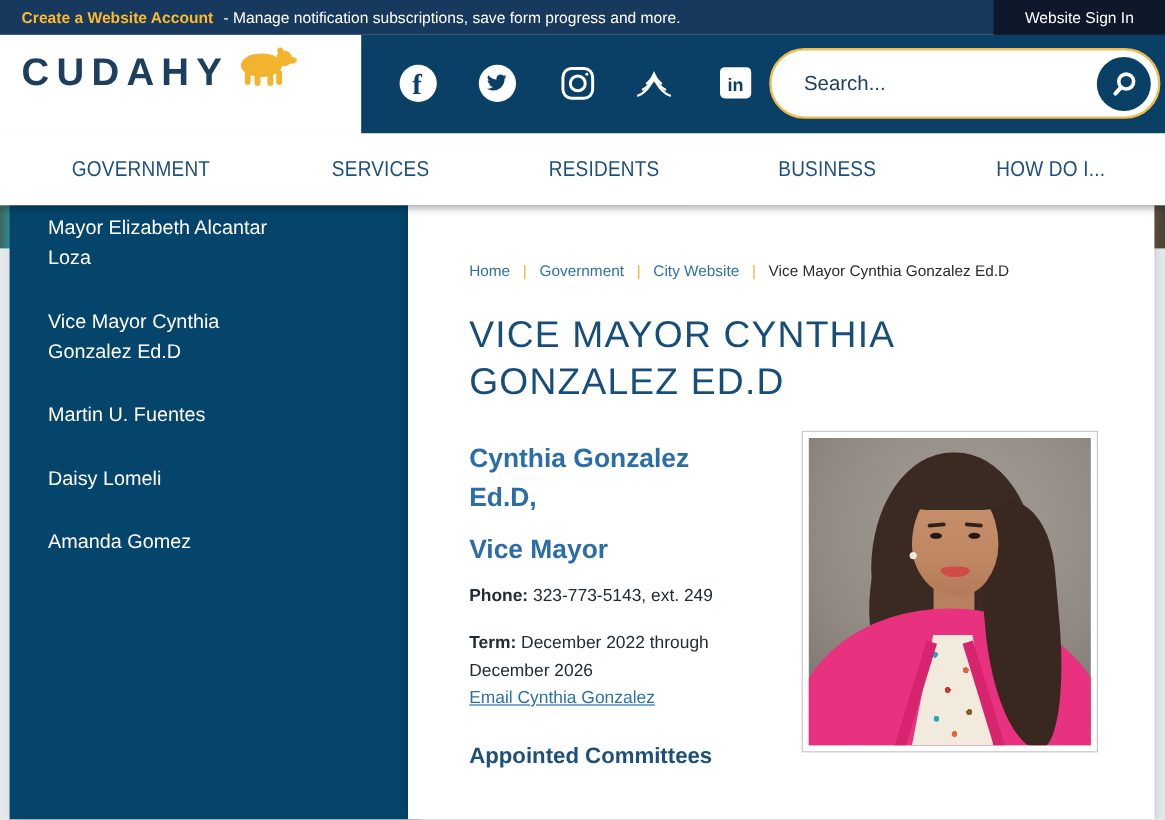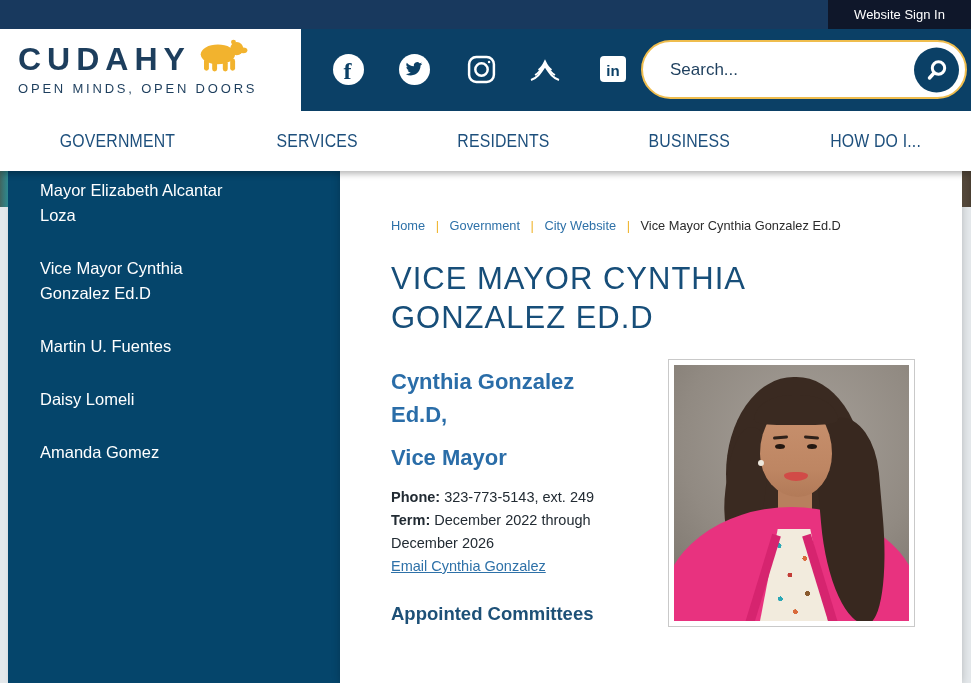--- a/index.html
+++ b/index.html
@@ -126,20 +126,24 @@
   .lips { left:24px; top:69px; width:24px; height:9px; background:#D14B47;
     border-radius:40% 40% 50% 50%/35% 35% 65% 65%; }
   .earring { left:-2px; top:57px; width:6px; height:6px; background:#EDE7DC; border-radius:50%; }
   .hair-top { left:80px; top:30px; width:84px; height:30px; background:#3A2A21;
     border-radius:50% 50% 30% 30%/90% 90% 20% 20%; z-index:9; }
 </style>
 </head>
 <body>
 
 <div id="topbar">
+  <div class="topbar-text">
+    <span class="account-link">Create a Website Account</span>
+    <span>- Manage notification subscriptions, save form progress and more.</span>
+  </div>
   <div class="signin-btn">Website Sign In</div>
 </div>
 
 <div id="header">
   <div id="header-navy"></div>
 
   <div id="logo">
     <div class="logo-row">
       <span class="logo-title">CUDAHY</span>
       <span class="bear">
@@ -150,21 +154,20 @@
             <ellipse cx="61" cy="15" rx="5" ry="3.5"></ellipse>
             <circle cx="49" cy="5" r="3"></circle>
             <rect x="13" y="25" width="6" height="15" rx="3"></rect>
             <rect x="23" y="28" width="6" height="13" rx="3"></rect>
             <rect x="36" y="28" width="6" height="13" rx="3"></rect>
             <rect x="45" y="25" width="6" height="15" rx="3"></rect>
           </g>
         </svg>
       </span>
     </div>
-    <div class="logo-tagline">OPEN MINDS, OPEN DOORS</div>
   </div>
 
   <div class="sicon" style="left:331px">
     <span class="fb-circle">
         <span class="fb-f">f</span>
       </span>
   </div>
   <div class="sicon" style="left:397px">
     <span class="tw-circle">
       <svg width="18" height="18" viewBox="0 0 24 24" fill="#0B4066">
@@ -237,21 +240,21 @@
   <h1 id="page-title">VICE MAYOR CYNTHIA GONZALEZ ED.D</h1>
 
   <div class="profile-row">
     <div class="left-col">
       <div class="profile-name">Cynthia Gonzalez Ed.D,</div>
       <div class="profile-role">Vice Mayor</div>
       <div class="meta">
         <b>Phone:</b>
         <span>323-773-5143, ext. 249</span>
       </div>
-      <div class="meta" style="margin-top:0">
+      <div class="meta" style="margin-top:16px">
         <b>Term:</b>
         <span>December 2022 through December 2026</span>
       </div>
       <a class="email-link">Email Cynthia Gonzalez</a>
 
       <div class="committees-heading">Appointed Committees</div>
     </div>
 
     <div class="photo-col">
       <div class="photo-frame">

